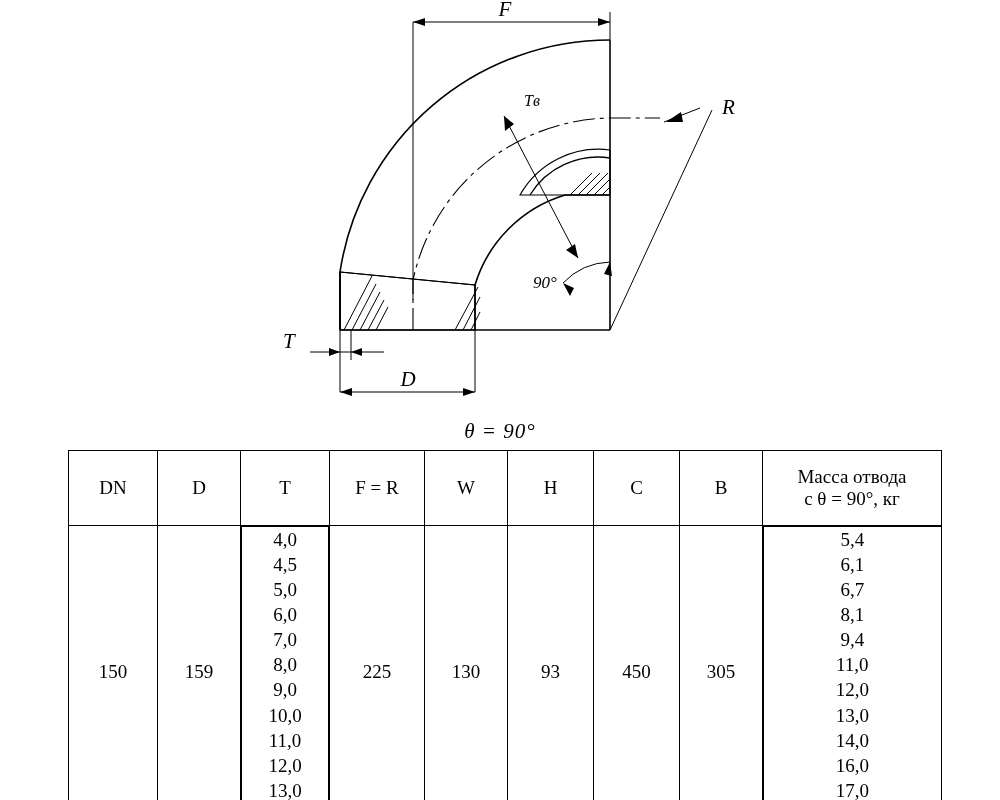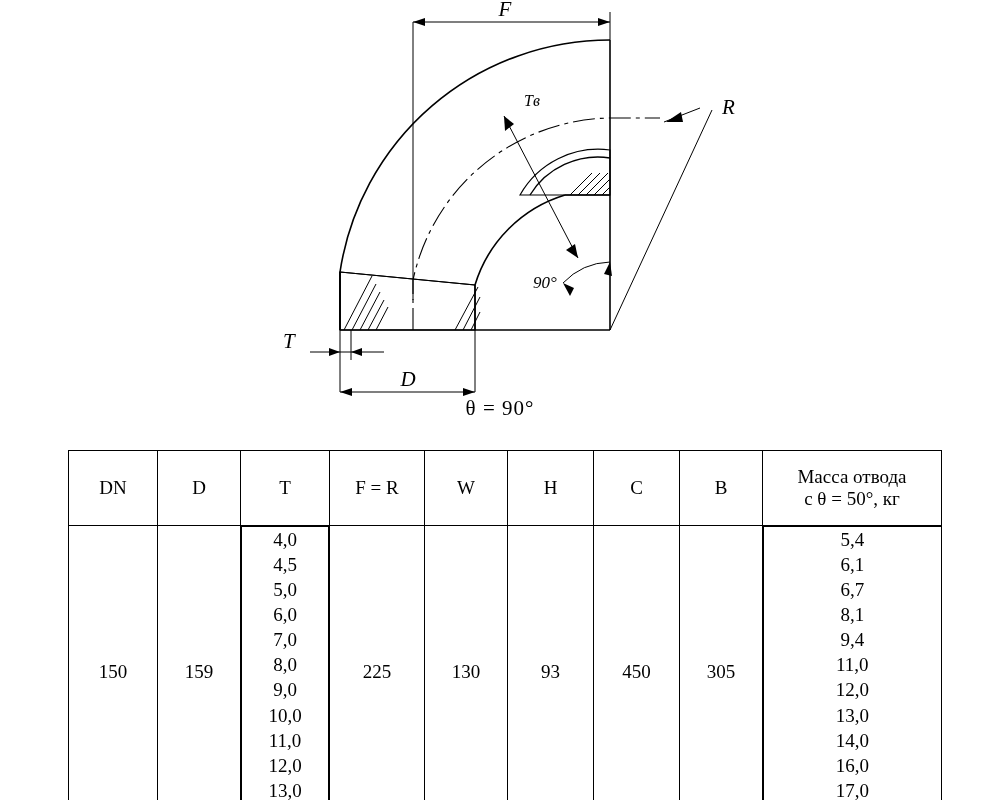--- a/index.html
+++ b/index.html
@@ -43,24 +43,25 @@
   .svg-angle {
     font-family: "Liberation Serif", serif;
     font-style: italic;
     font-size: 17px;
     fill: #000000;
   }
 
   #theta-caption {
     position: absolute;
     left: 0;
-    top: 396px;
+    top: 419px;
     width: 1000px;
     text-align: center;
     font-family: "Liberation Serif", serif;
+    font-style: italic;
     font-size: 21px;
     letter-spacing: 1px;
   }
 
   #spec-table-wrap {
     position: absolute;
     left: 68px;
     top: 450px;
     width: 864px;
   }
@@ -222,21 +223,21 @@
       <tr>
         <th class="col-dn">DN</th>
         <th class="col-d">D</th>
         <th class="col-t">T</th>
         <th class="col-fr">F = R</th>
         <th class="col-w">W</th>
         <th class="col-h">H</th>
         <th class="col-c">C</th>
         <th class="col-b">B</th>
         <th class="col-mass header-multiline">Масса отвода
-с θ =  50°, кг</th>
+с θ =  90°, кг</th>
       </tr>
     </thead>
     <tbody>
       <tr>
         <td>150</td>
         <td>159</td>
         <td class="stack">4,0
 4,5
 5,0
 6,0

